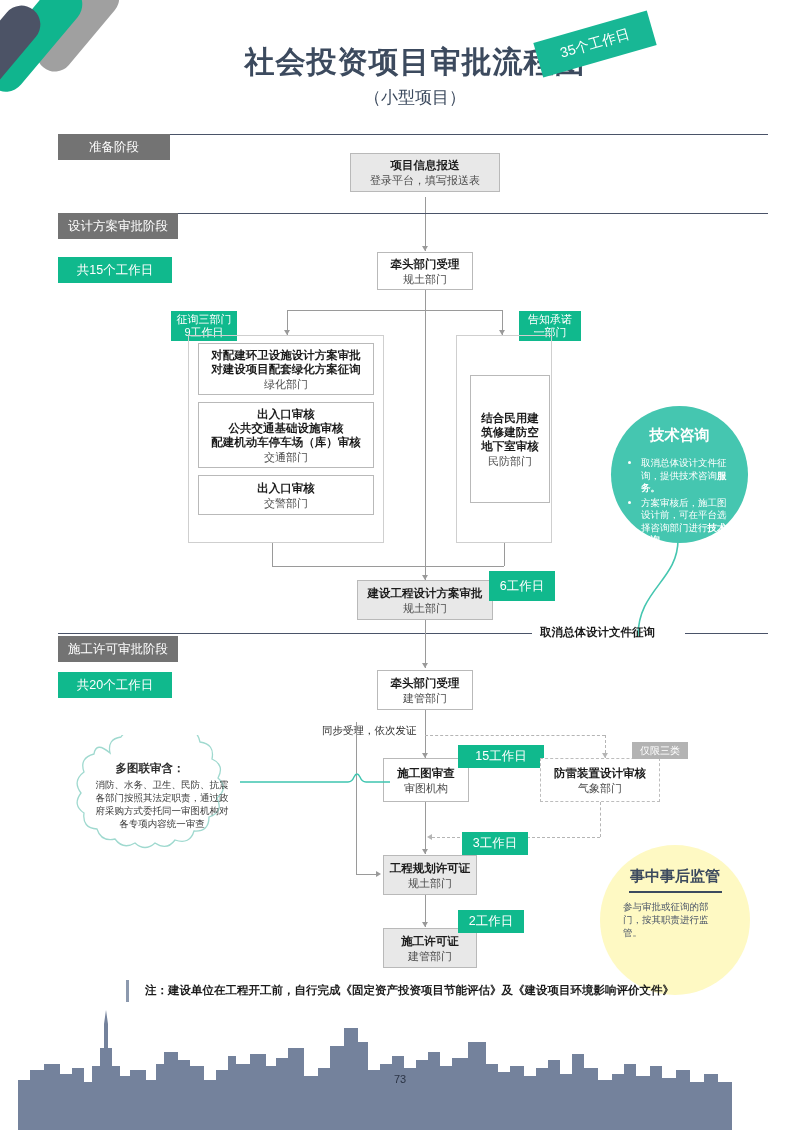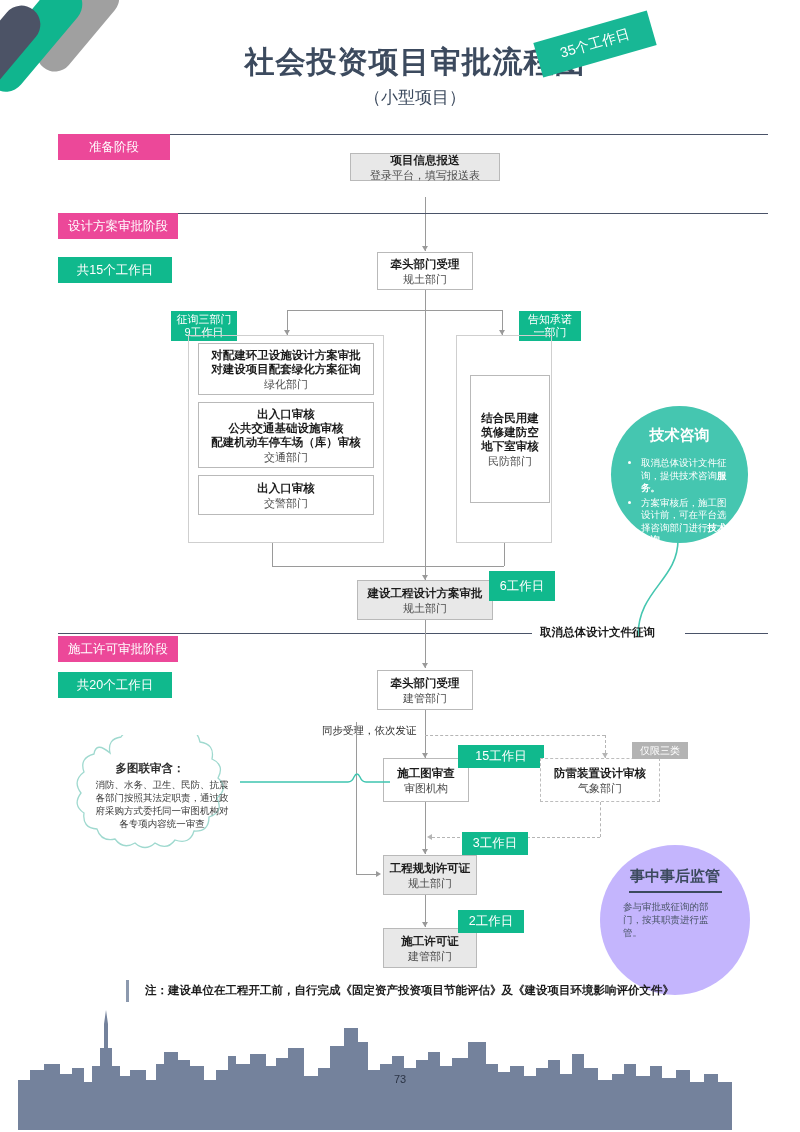--- a/index.html
+++ b/index.html
@@ -28,21 +28,21 @@
   #ribbon {
     position:absolute; left:536px; top:26px; width:118px; height:36px;
     background:#18b795; transform:rotate(-16deg);
     display:flex; align-items:center; justify-content:center;
   }
   #ribbon span { color:#fff; font-size:14px; white-space:nowrap; }
 
   
   .rail { position:absolute; height:1px; background:#4a5368; }
   .stage-tag {
-    position:absolute; background:#ec4899; color:#fff;
+    position:absolute; background:#737373; color:#fff;
     font-size:12.5px; display:flex; align-items:center; justify-content:center;
   }
   .days-tag {
     position:absolute; background:#10b98d; color:#fff;
     font-size:12.5px; display:flex; align-items:center; justify-content:center;
   }
   .days-tag.small { font-size:11px; }
   .gray-tag {
     position:absolute; background:#b3b3b3; color:#fff; font-size:10px;
     display:flex; align-items:center; justify-content:center;
@@ -94,21 +94,21 @@
   .circle ul { margin:0; padding-left:14px; text-align:left; }
   .circle li { font-size:9.5px; line-height:12.5px; margin-bottom:2px; }
   .circle .body { font-size:9.5px; line-height:13px; text-align:left; }
 
   #tech-circle { left:611px; top:406px; width:137px; height:137px; background:#45c6b0; }
   #tech-circle .ch { color:#ffffff; margin-top:20px; }
   #tech-circle .divider { background:#ffffff; }
   #tech-circle ul { color:#ffffff; width:105px; }
   #tech-circle li b { font-weight:bold; }
 
-  #monitor-circle { left:600px; top:845px; width:150px; height:150px; background:#c4b5fd; }
+  #monitor-circle { left:600px; top:845px; width:150px; height:150px; background:#fef9c3; }
   #monitor-circle .ch { color:#3c4a5e; margin-top:22px; }
   #monitor-circle .divider { background:#3c4a5e; }
   #monitor-circle .body { color:#4a5568; width:104px; }
 
   
   #cloud { position:absolute; left:52px; top:735px; width:196px; height:130px; }
   #cloud .cloud-txt {
     position:absolute; left:16px; top:26px; width:164px; text-align:center;
   }
   #cloud .cloud-title { font-size:11.5px; font-weight:bold; color:#2d2d2d; margin-bottom:2px; }
@@ -146,21 +146,21 @@
 
   <div id="ribbon">
     <span>35个工作日</span>
   </div>
 
   <div class="rail" style="left:58px; top:134px; width:710px;"></div>
   <div class="stage-tag" style="left:58px; top:134px; width:112px; height:26px;">
     <span>准备阶段</span>
   </div>
 
-  <div class="node filled" style="left:350px; top:153px; width:150px; height:28px;">
+  <div class="node filled" style="left:350px; top:153px; width:150px; height:39px;">
     <div class="t">项目信息报送</div>
     <div class="s">登录平台，填写报送表</div>
   </div>
 
   <div class="ln v" style="left:425px; top:197px; height:54px;"></div>
   <div class="arrow-d" style="left:421.5px; top:246px;"></div>
 
   <div class="rail" style="left:58px; top:213px; width:710px;"></div>
   <div class="stage-tag" style="left:58px; top:213px; width:120px; height:26px;">
     <span>设计方案审批阶段</span>

